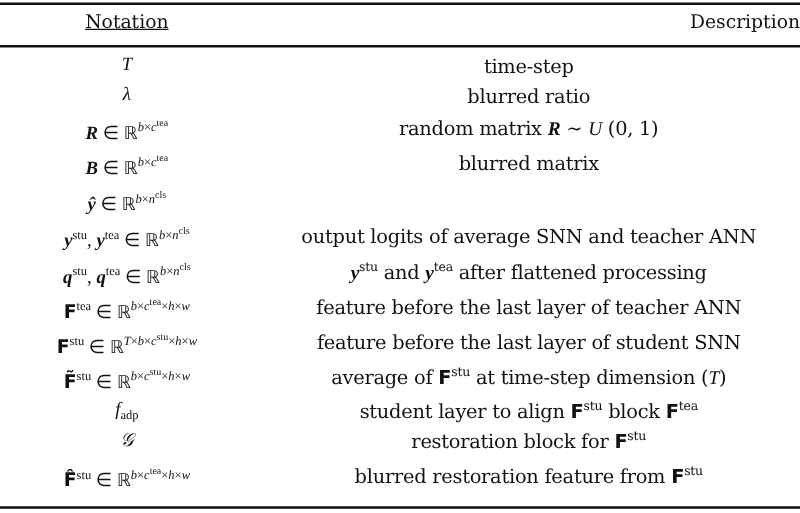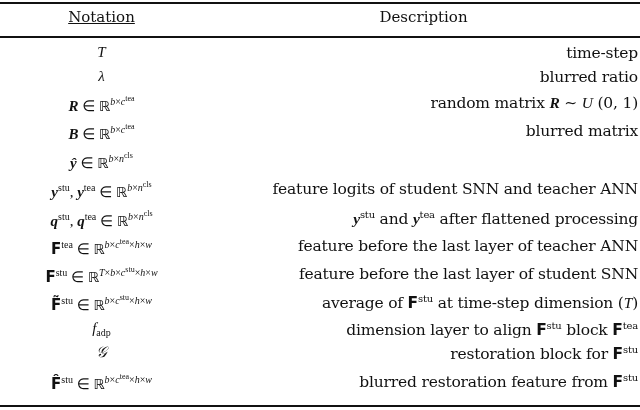--- a/index.html
+++ b/index.html
@@ -4,24 +4,24 @@
 <style>
   html, body { margin: 0; padding: 0; background: #ffffff; }
   body { width: 640px; height: 410px; overflow: hidden; position: relative;
          font-family: "DejaVu Serif", "Liberation Serif", serif; color: #111; }
   .rule { position: absolute; left: 0; width: 640px; background: #111; }
   .rule.top { top: 2px; height: 2px; }
   .rule.mid { top: 36px; height: 1.5px; }
   .rule.bot { top: 405px; height: 2px; }
   .hdr { position: absolute; top: 8px; font-size: 15px; }
   .hdr.notation { left: 0; width: 203px; text-align: center; text-decoration: underline; }
-  .hdr.desc { left: 207px; width: 433px; text-align: center; }
+  .hdr.desc { left: 207px; width: 433px; text-align: right; }
   .row { position: absolute; left: 0; width: 640px; height: 24px; }
   .cell-n { position: absolute; left: 0; width: 203px; text-align: center; font-size: 15px; white-space: nowrap; font-family: "Liberation Serif", serif; }
-  .cell-d { position: absolute; left: 208px; width: 430px; text-align: right; font-size: 15.5px; white-space: nowrap; font-family: "DejaVu Serif", serif; letter-spacing: -0.2px; }
+  .cell-d { position: absolute; left: 208px; width: 430px; text-align: center; font-size: 15.5px; white-space: nowrap; font-family: "DejaVu Serif", serif; letter-spacing: -0.2px; }
   .math { font-style: italic; font-family: "Liberation Serif", serif; }
   .bm { font-weight: bold; font-style: italic; font-family: "Liberation Serif", serif; }
   .sf { font-family: "DejaVu Sans", sans-serif; font-weight: bold; font-style: normal; }
   sup, sub { font-size: 10px; font-style: normal; }
   sup { vertical-align: 6px; }
   sub { vertical-align: -3px; }
   sup sup { font-size: 8px; vertical-align: 4px; }
   .bb { font-family: "DejaVu Sans", sans-serif; font-size: 14px; }
 </style>
 </head>
@@ -68,21 +68,21 @@
       <span class="bb">ℝ</span><sup><span class="math">b</span><span>×</span><span class="math">n</span><sup>cls</sup></sup>
     </div>
   </div>
 
   <div class="row" style="top:180px">
     <div class="cell-n">
       <span class="bm">y</span><sup>stu</sup><span>,</span> <span class="bm">y</span><sup>tea</sup>
       <span>∈</span>
       <span class="bb">ℝ</span><sup><span class="math">b</span><span>×</span><span class="math">n</span><sup>cls</sup></sup>
     </div>
-    <div class="cell-d">feature logits of student SNN and teacher ANN</div>
+    <div class="cell-d">output logits of average SNN and teacher ANN</div>
   </div>
 
   <div class="row" style="top:209px">
     <div class="cell-n">
       <span class="bm">q</span><sup>stu</sup><span>,</span> <span class="bm">q</span><sup>tea</sup>
       <span>∈</span>
       <span class="bb">ℝ</span><sup><span class="math">b</span><span>×</span><span class="math">n</span><sup>cls</sup></sup>
     </div>
     <div class="cell-d"><span class="bm">y</span><sup>stu</sup><span> and </span><span class="bm">y</span><sup>tea</sup><span> after flattened processing</span></div>
   </div>
@@ -109,21 +109,21 @@
     <div class="cell-n">
       <span class="sf">F̃</span><sup>stu</sup>
       <span>∈</span>
       <span class="bb">ℝ</span><sup><span class="math">b</span><span>×</span><span class="math">c</span><sup>stu</sup><span>×</span><span class="math">h</span><span>×</span><span class="math">w</span></sup>
     </div>
     <div class="cell-d"><span>average of </span><span class="sf">F</span><sup>stu</sup><span> at time-step dimension (</span><span class="math">T</span><span>)</span></div>
   </div>
 
   <div class="row" style="top:320px">
     <div class="cell-n"><span class="math">f</span><sub>adp</sub></div>
-    <div class="cell-d"><span>dimension layer to align </span><span class="sf">F</span><sup>stu</sup><span> block </span><span class="sf">F</span><sup>tea</sup></div>
+    <div class="cell-d"><span>student layer to align </span><span class="sf">F</span><sup>stu</sup><span> block </span><span class="sf">F</span><sup>tea</sup></div>
   </div>
 
   <div class="row" style="top:344px">
     <div class="cell-n"><span class="math">𝒢</span></div>
     <div class="cell-d"><span>restoration block for </span><span class="sf">F</span><sup>stu</sup></div>
   </div>
 
   <div class="row" style="top:372px">
     <div class="cell-n">
       <span class="sf">F̂</span><sup>stu</sup>

